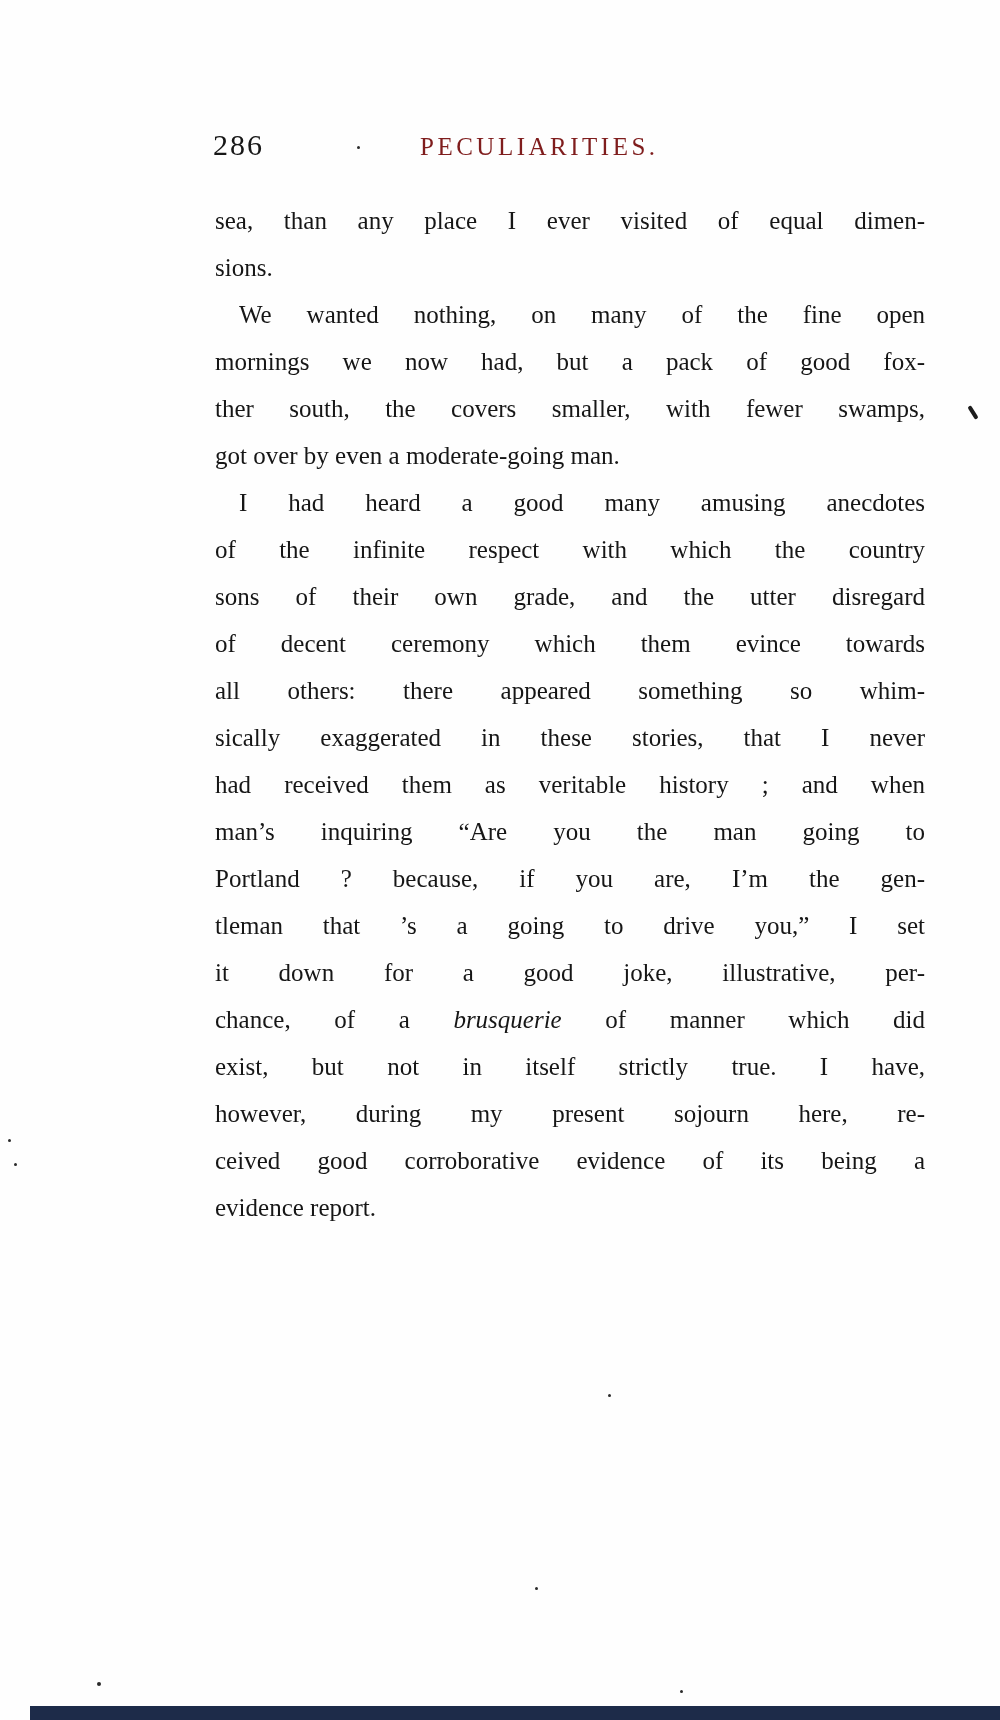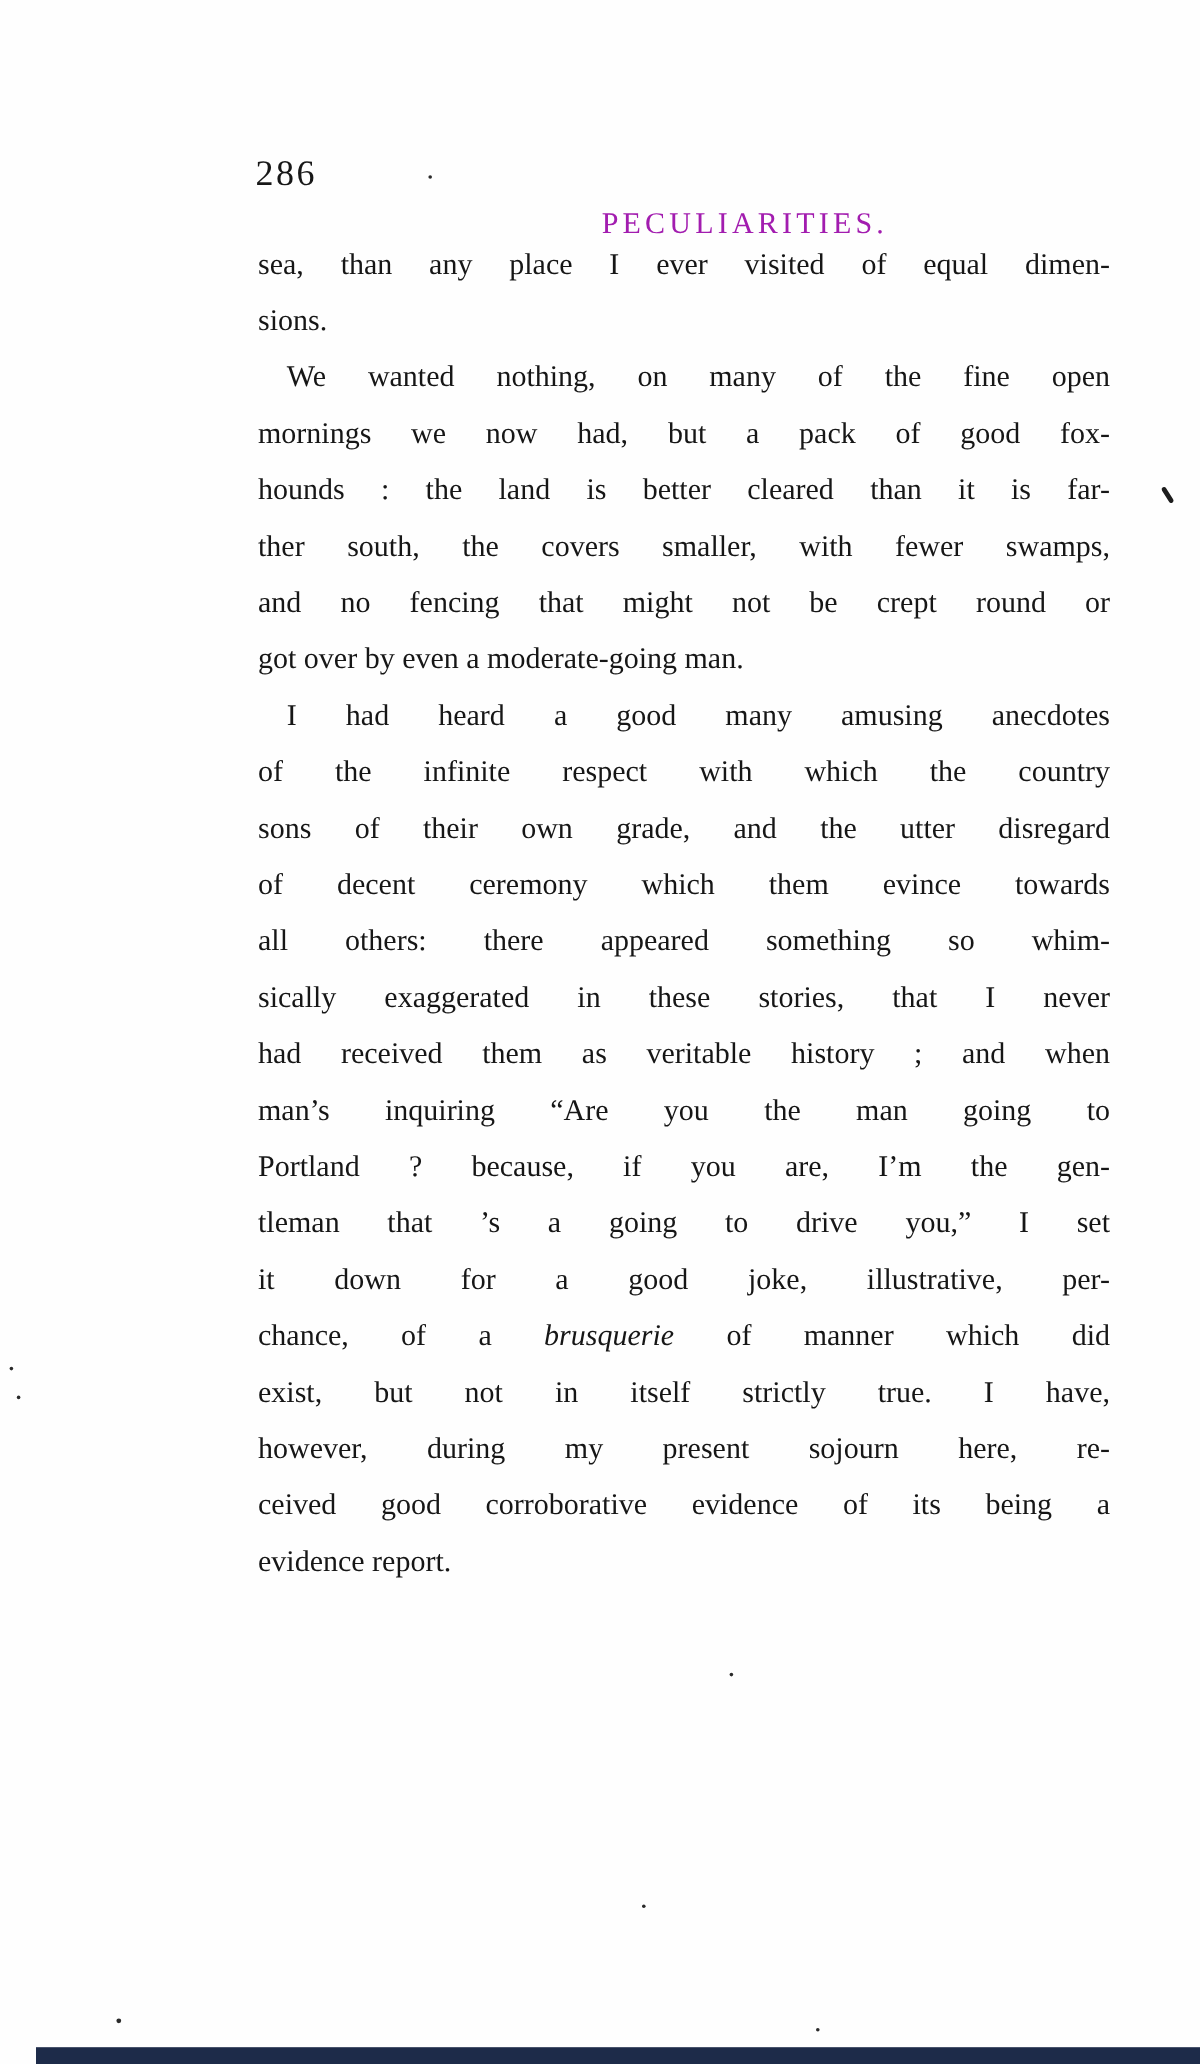--- a/index.html
+++ b/index.html
@@ -21,25 +21,24 @@
     top: 128px;
     font-size: 30px;
     letter-spacing: 2px;
     color: #171717;
   }
   .running-title {
     position: absolute;
     left: 420px;
     top: 133px;
     width: 320px;
-    text-align: right;
+    text-align: left;
     font-size: 25px;
     letter-spacing: 3.5px;
-    color: #a21caf;
-    margin-top: 40px;
+    color: #7f1d1d;
   }
   .body-text {
     position: absolute;
     left: 215px;
     top: 197px;
     width: 710px;
     font-size: 25px;
     line-height: 47px;
     color: #161616;
   }
@@ -88,23 +87,21 @@
 
   <div class="page-number">286</div>
 
   <div class="running-title">PECULIARITIES.</div>
 
   <div class="body-text">
       <div class="line">sea, than any place I ever visited of equal dimen-</div>
       <div class="line left">sions.</div>
       <div class="line indent">We wanted nothing, on many of the fine open</div>
       <div class="line">mornings we now had, but a pack of good fox-</div>
-      <div class="line">hounds : the land is better cleared than it is far-</div>
       <div class="line">ther south, the covers smaller, with fewer swamps,</div>
-      <div class="line">and no fencing that might not be crept round or</div>
       <div class="line left">got over by even a moderate-going man.</div>
       <div class="line indent">I had heard a good many amusing anecdotes</div>
       <div class="line">of the infinite respect with which the country</div>
       <div class="line">sons of their own grade, and the utter disregard</div>
       <div class="line">of decent ceremony which them evince towards</div>
       <div class="line">all others: there appeared something so whim-</div>
       <div class="line">sically exaggerated in these stories, that I never</div>
       <div class="line">had received them as veritable history ; and when</div>
       <div class="line">man’s inquiring “Are you the man going to</div>
       <div class="line">Portland ? because, if you are, I’m the gen-</div>

